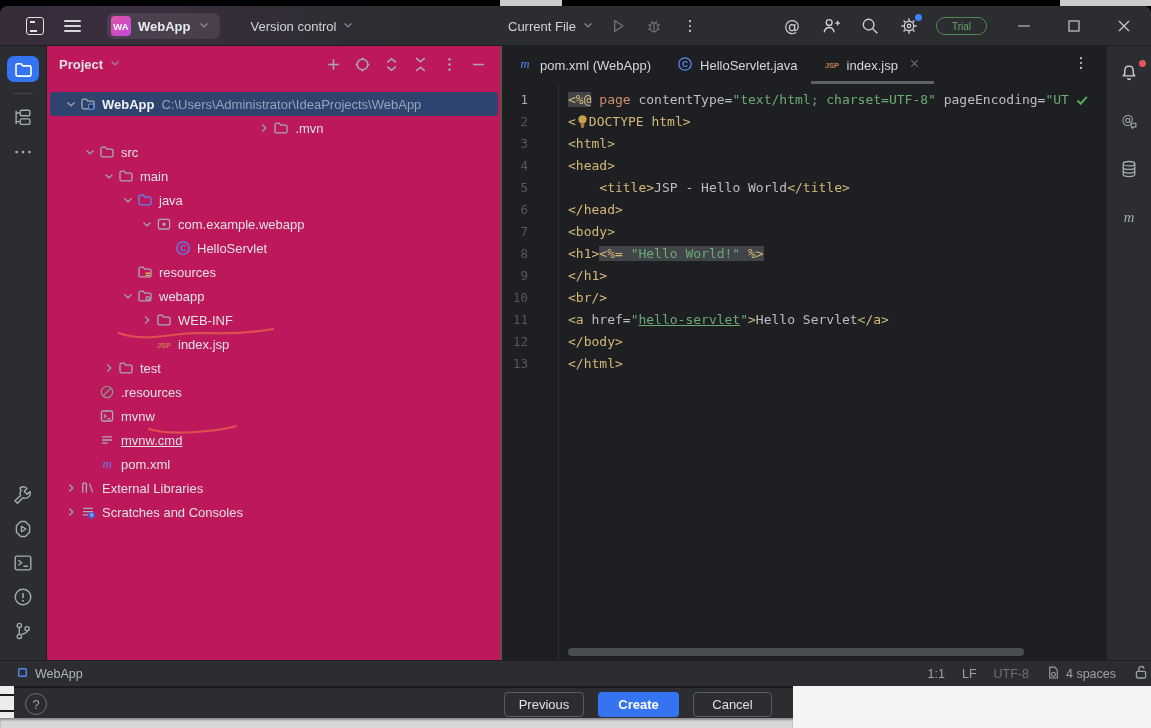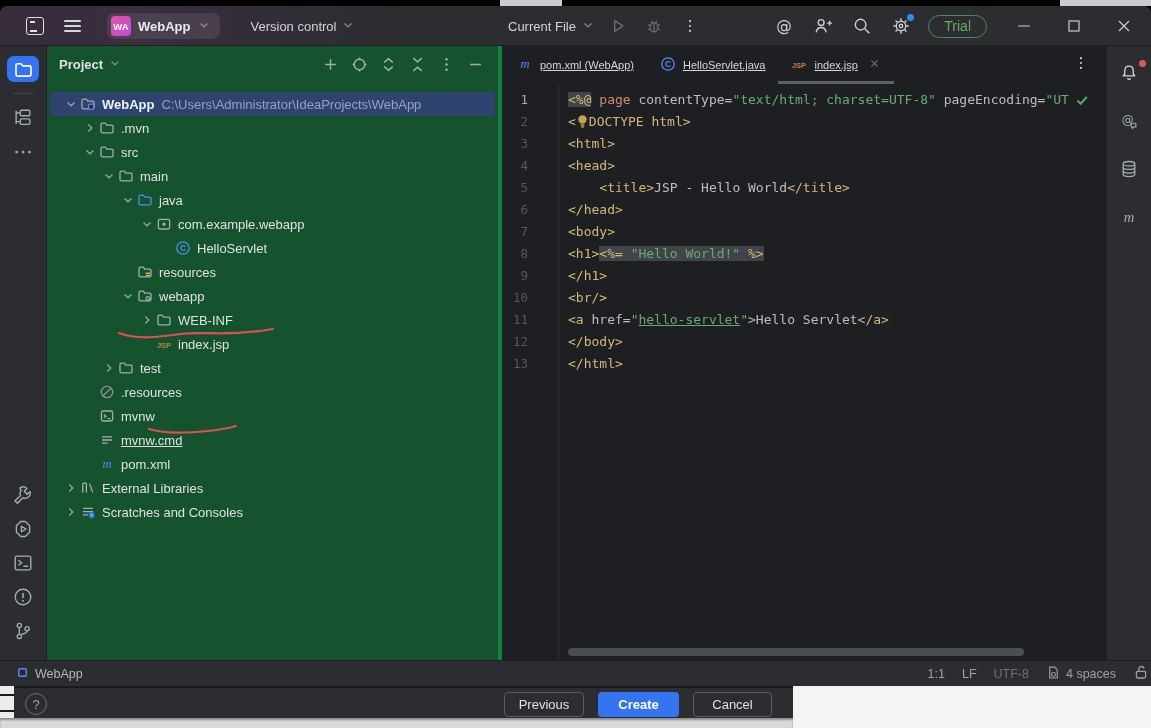--- a/index.html
+++ b/index.html
@@ -32,39 +32,39 @@
   .wa-ic{width:20px;height:20px;border-radius:4px;background:linear-gradient(135deg,#e0549f,#c04ae0);
          color:#fff;font-size:9.5px;font-weight:bold;display:flex;align-items:center;justify-content:center;}
   .chip-label{font-weight:600;color:#e8eaee;}
   .vc-item{display:flex;align-items:center;gap:5px;color:#d2d4d9;margin-left:16px;padding:4px 6px;}
   .chev{opacity:.75;}
   .run-label{color:#d2d4d9;display:flex;align-items:center;gap:5px;}
   .tb-icon{width:26px;height:26px;display:flex;align-items:center;justify-content:center;border-radius:5px;}
   .grp-a{display:flex;align-items:center;gap:13px;}
   .grp-win{display:flex;align-items:center;gap:24px;margin-left:14px;}
   .trial-pill{border:1.5px solid #4d8a52;color:#62a967;border-radius:13px;padding:2.5px 15px;
-              font-size:14px;margin:0 10px 0 14px;}
+              font-size:10px;margin:0 10px 0 14px;}
   .gear-wrap{position:relative;}
   .gear-dot{position:absolute;top:1px;right:0;width:7px;height:7px;border-radius:50%;background:#3b82f6;}
 
   
   .main{position:absolute;left:0;top:40px;width:1151px;height:614px;display:flex;}
   .lstrip{width:47px;height:100%;background:#2b2d30;border-right:1px solid #1e1f22;
           display:flex;flex-direction:column;align-items:center;padding:6px 0 12px 0;}
   .lstrip .spacer{flex:1;}
   .strip-btn{width:32px;height:26px;border-radius:7px;display:flex;align-items:center;justify-content:center;margin:4px 0;}
   .strip-btn.active{background:#3574f0;}
   .strip-div{width:20px;height:1px;background:#43454a;margin:7px 0;}
   .rstrip{width:45px;height:100%;background:#2b2d30;border-left:1px solid #1e1f22;
           display:flex;flex-direction:column;align-items:center;gap:14px;padding-top:10px;}
   .badge-wrap{position:relative;}
   .bell-dot{position:absolute;top:0;right:-1px;width:7px;height:7px;border-radius:50%;background:#e0565a;}
 
   
-  .ppanel{width:455px;height:100%;background:#14532d;position:relative;border-right:4px solid #15803d;}
+  .ppanel{width:455px;height:100%;background:#be185d;position:relative;border-right:1px solid #15803d;}
   .phead{height:36px;display:flex;align-items:center;padding:0 12px;}
   .phead .ptitle{font-weight:600;display:flex;align-items:center;gap:5px;color:#dfe1e5;}
   .phead .pacts{margin-left:auto;display:flex;align-items:center;gap:7px;}
   .pact{width:22px;height:22px;display:flex;align-items:center;justify-content:center;border-radius:4px;}
   .tree{position:absolute;left:0;top:46px;right:0;bottom:0;overflow:hidden;}
   .trow{height:24px;display:flex;align-items:center;margin:0 3px;border-radius:4px;white-space:nowrap;}
   .trow.sel{background:#2e436e;}
   .trow .cbox{width:19px;height:16px;display:flex;align-items:center;justify-content:center;flex:none;}
   .trow .ibox{width:16px;height:16px;margin-right:6px;flex:none;display:flex;align-items:center;justify-content:center;}
   .trow .lbl{color:#dfe1e5;}
@@ -73,21 +73,21 @@
   .trow .sfx{color:#7d8term;}
   .trow .sfx{color:#7d8795;margin-left:7px;}
   .trow.sel .sfx{color:#96a3bd;}
   .annot{position:absolute;left:0;top:46px;pointer-events:none;}
 
   
   .editor{flex:1;height:100%;background:#1e1f22;position:relative;}
   .tabbar{height:38px;display:flex;align-items:stretch;padding-left:2px;position:relative;}
   .tab{display:flex;align-items:center;gap:7px;padding:0 13px;color:#d5d7db;cursor:pointer;}
   .tab.active{box-shadow:inset 0 -3px 0 #5d6064;}
-  .tab .tx{font-size:11px;text-decoration:underline;}
+  .tab .tx{font-size:13px;}
   .tab .closex{margin-left:3px;opacity:.75;}
   .ed-kebab{position:absolute;right:16px;top:8px;}
   .codewrap{position:absolute;left:0;top:38px;right:0;bottom:0;overflow:hidden;}
   .gutter{position:absolute;left:0;top:5px;width:54px;text-align:right;padding-right:28px;
           font-family:"DejaVu Sans Mono",monospace;font-size:12.5px;color:#55585e;line-height:22px;}
   .gutter div{height:22px;}
   .gutter .cur{color:#a9abaf;}
   .gut-sep{position:absolute;left:56px;top:0;bottom:0;width:1px;background:#2c2e31;}
   .code{position:absolute;left:66px;top:5px;right:14px;margin:0;
         font-family:"DejaVu Sans Mono",monospace;font-size:13px;line-height:22px;color:#bcbec4;
@@ -349,21 +349,21 @@
               </span>
               <span class="ibox">
                 <svg width="16" height="16" viewBox="0 0 16 16" fill="none" xmlns="http://www.w3.org/2000/svg">
                   <path d="M2 4.6c0-.8.6-1.4 1.4-1.4h2.9l1.4 1.9h4.9c.8 0 1.4.6 1.4 1.4v4.9c0 .8-.6 1.4-1.4 1.4H3.4c-.8 0-1.4-.6-1.4-1.4z" stroke="#a6abb2" stroke-width="1.3"></path>
                   <rect x="8.6" y="8.2" width="5" height="5" rx="1" fill="#2b2d30" stroke="#548af7" stroke-width="1.2"></rect>
                 </svg>
               </span>
               <span class="lbl bold">WebApp</span>
               <span class="sfx">C:\Users\Administrator\IdeaProjects\WebApp</span>
             </div>
-            <div class="trow" style="padding-left: 30px;">
+            <div class="trow" style="padding-left: 30px; justify-content: center;">
               <span class="cbox">
                 <svg width="14" height="14" viewBox="0 0 16 16" fill="none" xmlns="http://www.w3.org/2000/svg">
                   <path d="M6 4l4 4-4 4" stroke="#9da1a8" stroke-width="1.5"></path>
                 </svg>
               </span>
               <span class="ibox">
                 <svg width="16" height="16" viewBox="0 0 16 16" fill="none" xmlns="http://www.w3.org/2000/svg">
                   <path d="M2 4.6c0-.8.6-1.4 1.4-1.4h2.9l1.4 1.9h4.9c.8 0 1.4.6 1.4 1.4v4.9c0 .8-.6 1.4-1.4 1.4H3.4c-.8 0-1.4-.6-1.4-1.4z" stroke="#a6abb2" stroke-width="1.3"></path>
                 </svg>
               </span>

